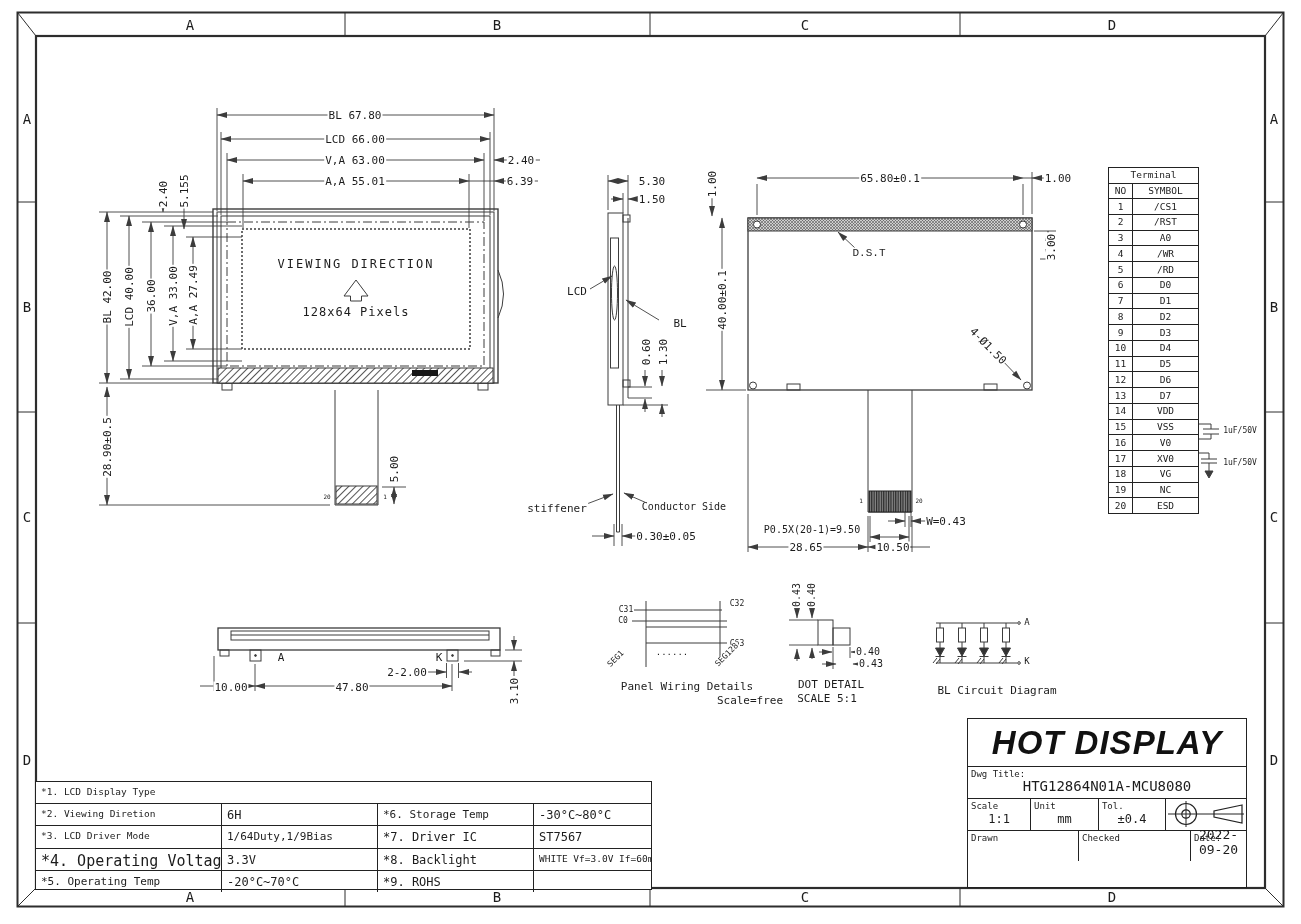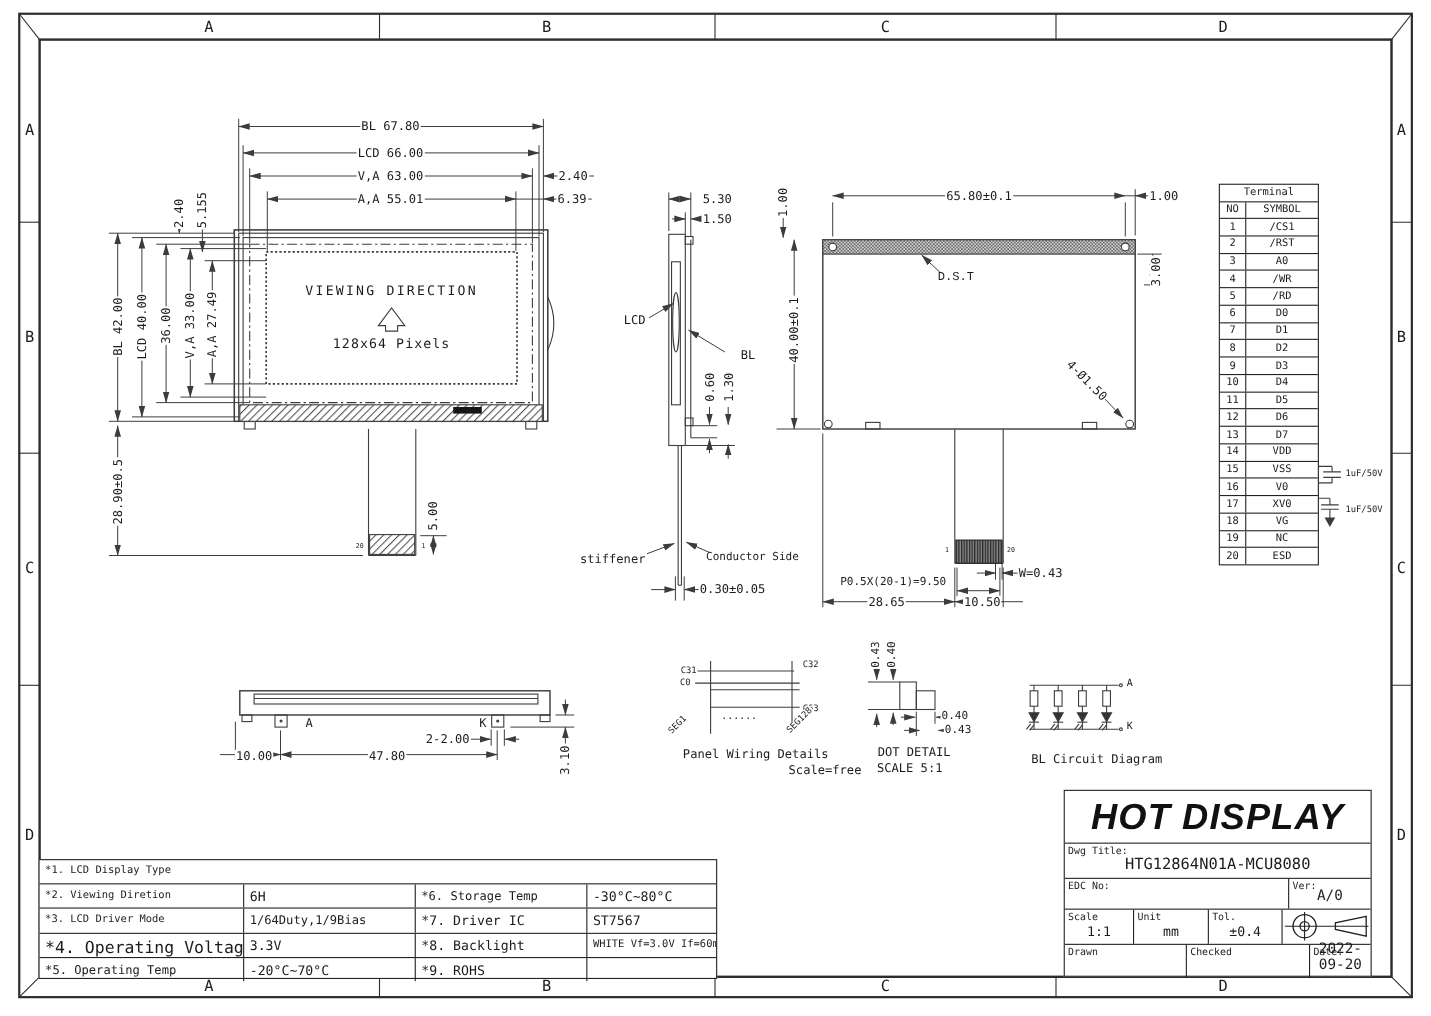--- a/index.html
+++ b/index.html
@@ -542,29 +542,20 @@
 <div id="tblock">
   <div class="tb-row tb-banner">
     <span class="banner-text">HOT DISPLAY</span>
   </div>
   <div class="tb-row h32">
     <div class="tb-cell" style="flex:1">
       <span class="tb-lab">Dwg Title:</span>
       <span class="tb-val" style="font-size:14px">HTG12864N01A-MCU8080</span>
     </div>
   </div>
-  <div class="tb-row h28">
-    <div class="tb-cell" style="width:203px">
-      <span class="tb-lab">EDC No:</span>
-    </div>
-    <div class="tb-cell" style="flex:1">
-      <span class="tb-lab">Ver:</span>
-      <span class="tb-val">A/0</span>
-    </div>
-  </div>
   <div class="tb-row h32">
     <div class="tb-cell" style="width:78px">
       <span class="tb-lab">Scale</span>
       <span class="tb-val" style="font-size:12px">1:1</span>
     </div>
     <div class="tb-cell" style="width:85px">
       <span class="tb-lab">Unit</span>
       <span class="tb-val" style="font-size:12px">mm</span>
     </div>
     <div class="tb-cell" style="width:84px">

